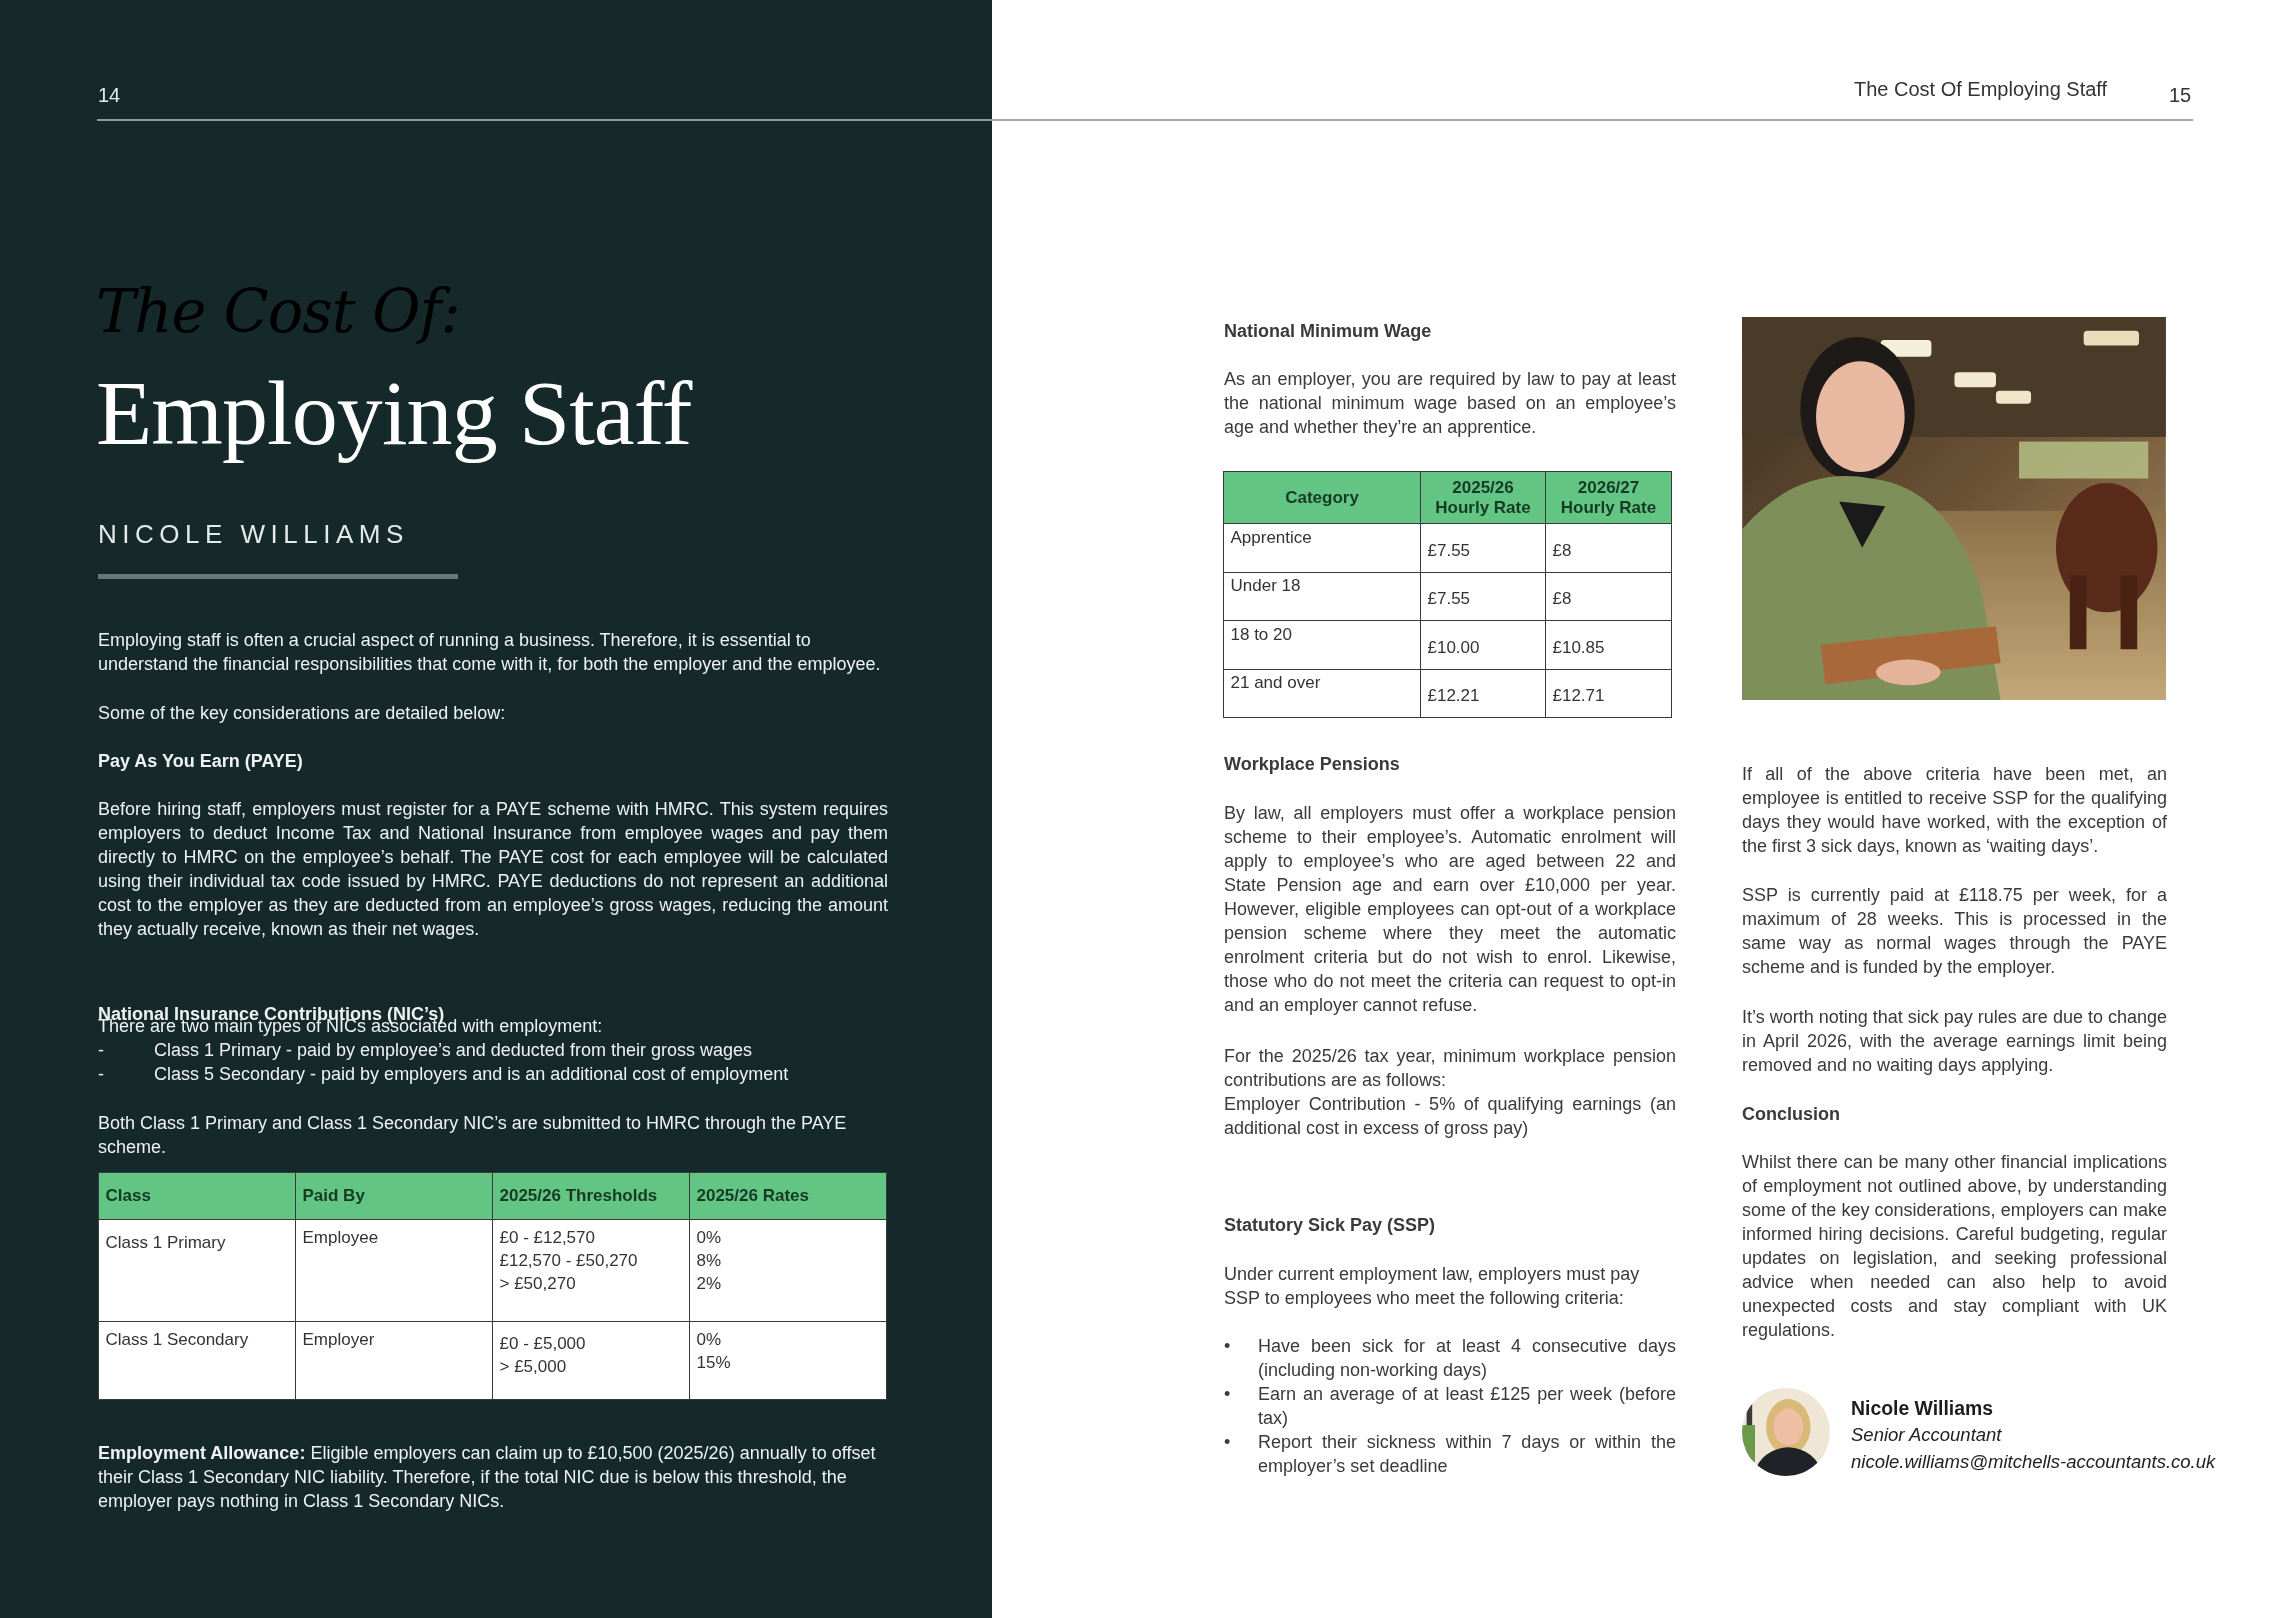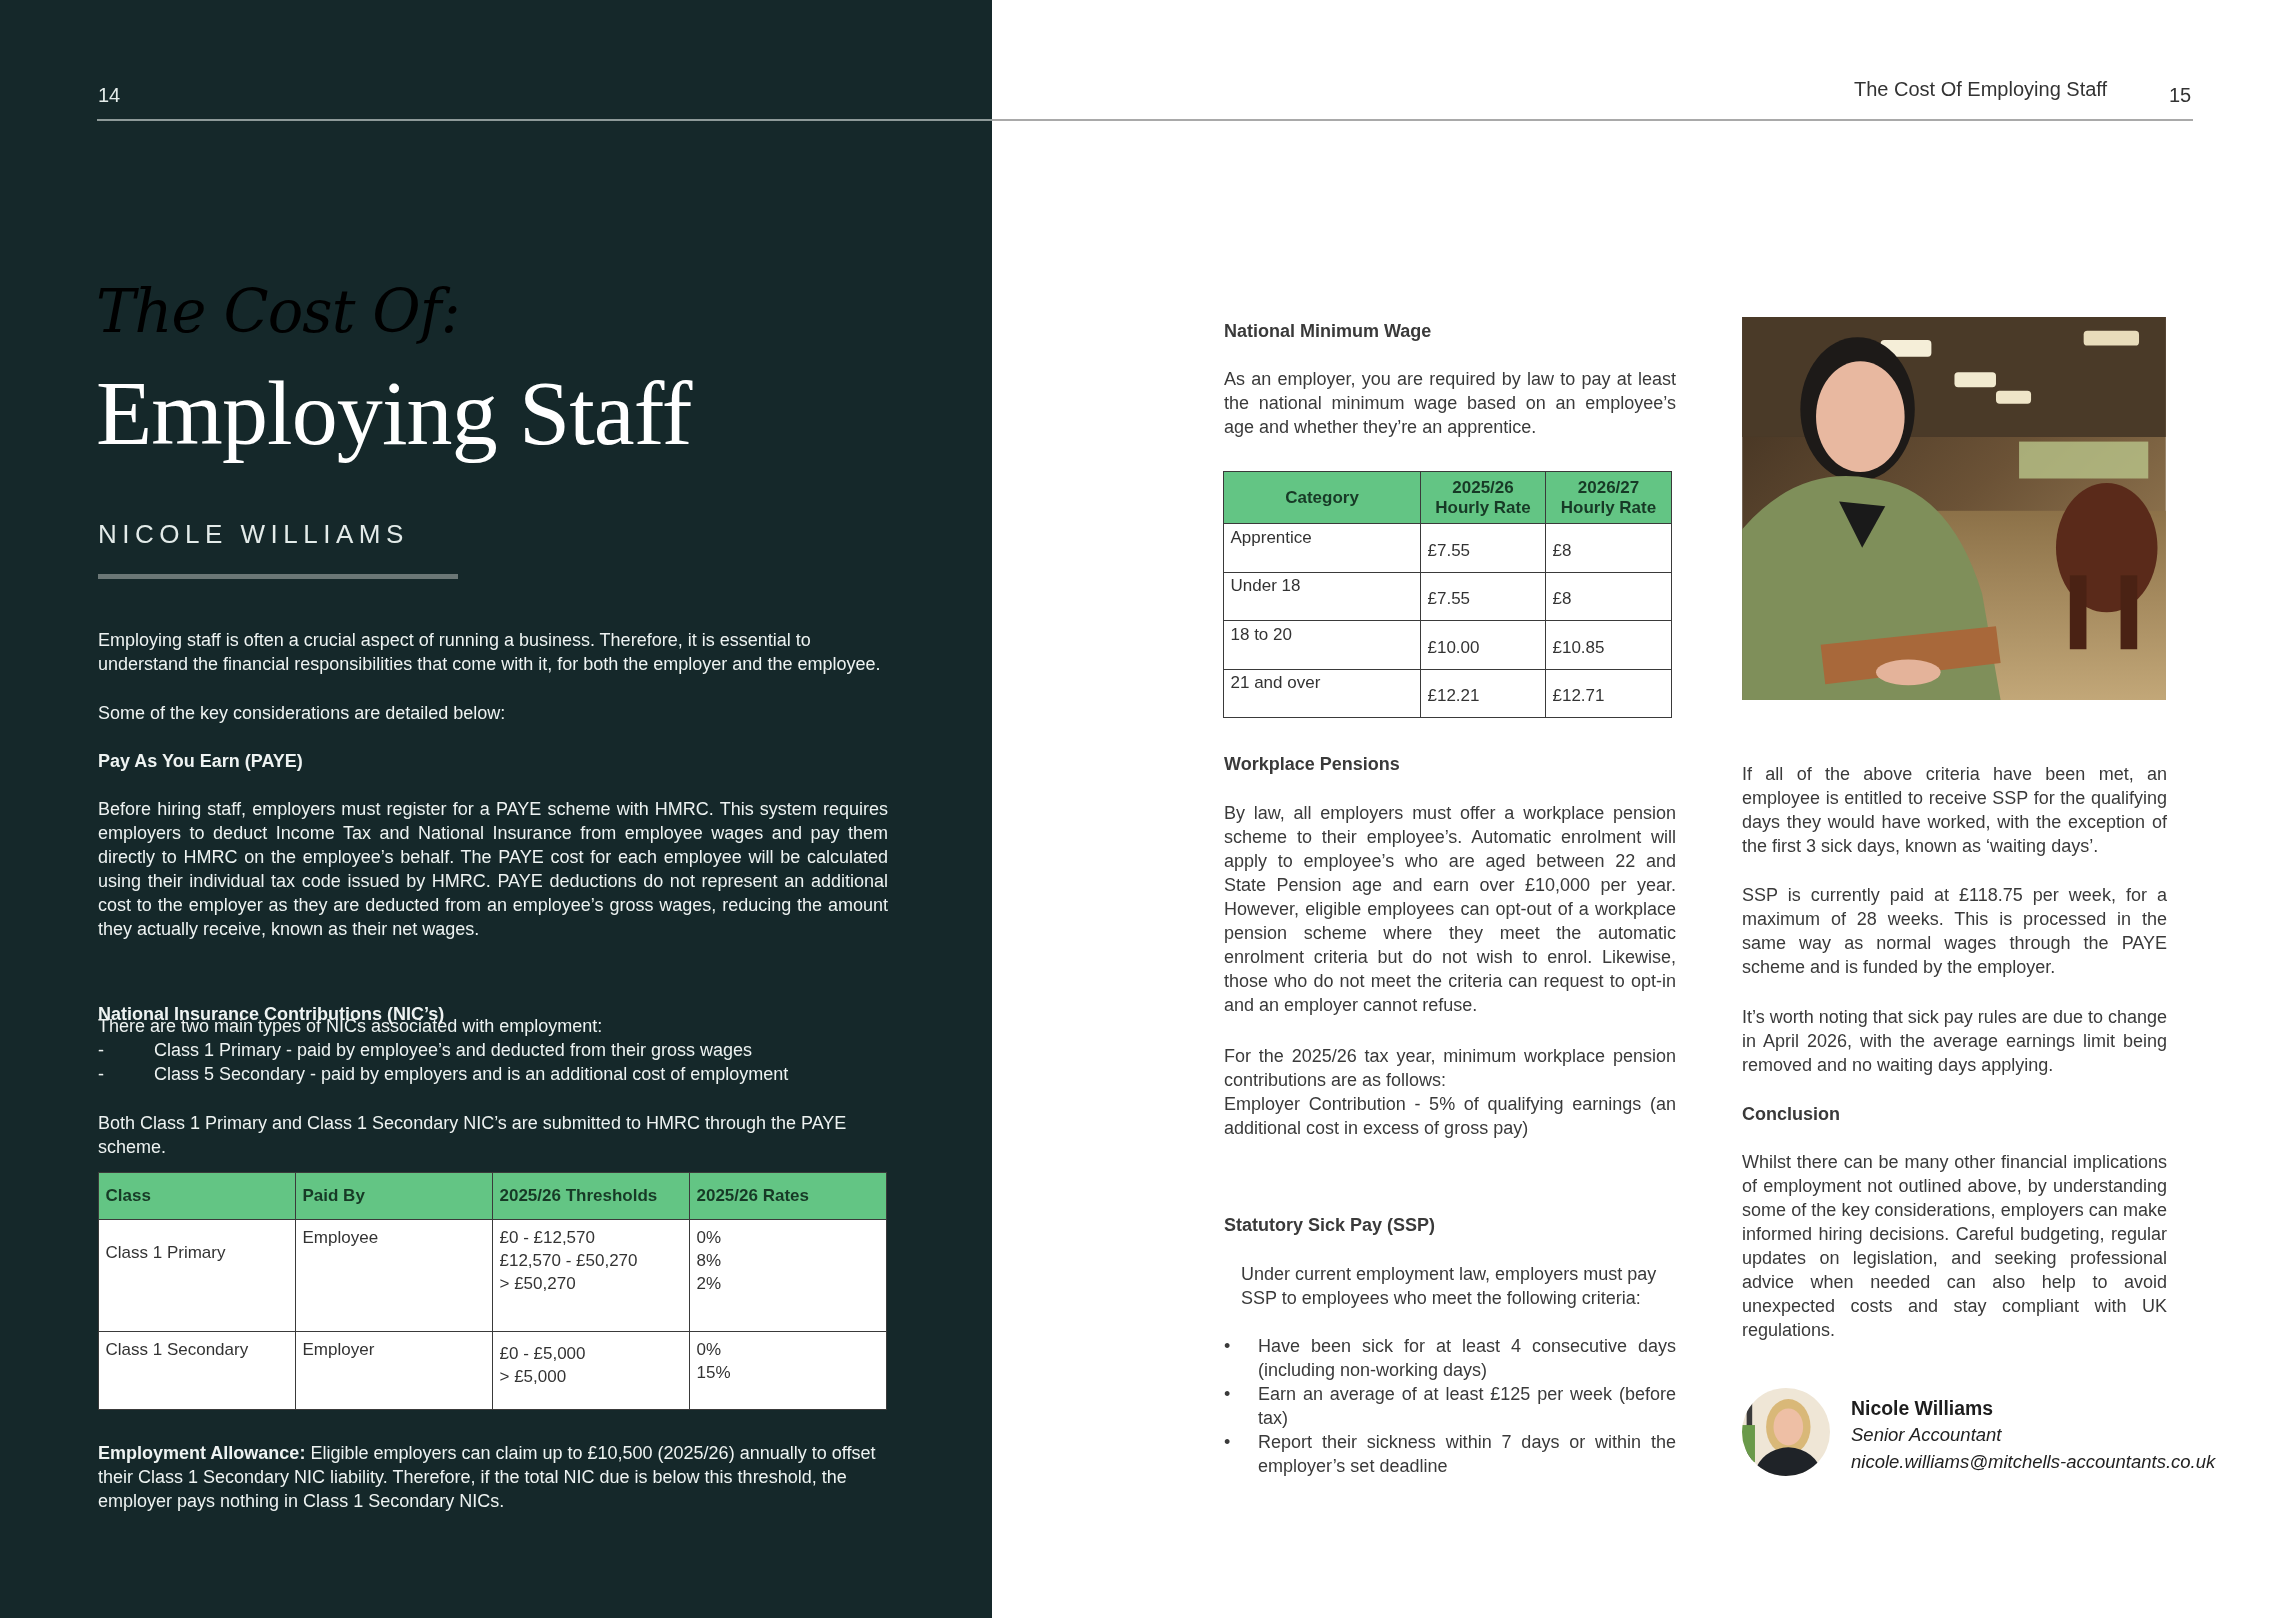--- a/index.html
+++ b/index.html
@@ -94,21 +94,21 @@
   <thead>
     <tr>
       <th style="width:183px;">Class</th>
       <th style="width:183px;">Paid By</th>
       <th style="width:183px;">2025/26 Thresholds</th>
       <th>2025/26 Rates</th>
     </tr>
   </thead>
   <tbody>
     <tr class="nic-row1">
-      <td style="padding-top:22px;">Class 1 Primary</td>
+      <td style="padding-top:12px;">Class 1 Primary</td>
       <td>Employee</td>
       <td>
         <div>£0 - £12,570</div>
         <div>£12,570 - £50,270</div>
         <div>&gt; £50,270</div>
       </td>
       <td>
         <div>0%</div>
         <div>8%</div>
         <div>2%</div>
@@ -178,21 +178,21 @@
 </table>
 
 <div class="col-mid h text-dark" style="top:752px;">Workplace Pensions</div>
 <div class="col-mid body text-dark" style="top:801px;">By law, all employers must offer a workplace pension scheme to their employee’s. Automatic enrolment will apply to employee’s who are aged between 22 and State Pension age and earn over £10,000 per year. However, eligible employees can opt-out of a workplace pension scheme where they meet the automatic enrolment criteria but do not wish to enrol. Likewise, those who do not meet the criteria can request to opt-in and an employer cannot refuse.</div>
 <div class="col-mid body text-dark" style="top:1044px;">
   <div>For the 2025/26 tax year, minimum workplace pension contributions are as follows:</div>
   <div>Employer Contribution - 5% of qualifying earnings (an additional cost in excess of gross pay)</div>
 </div>
 
 <div class="col-mid h text-dark" style="top:1213px;">Statutory Sick Pay (SSP)</div>
-<div class="col-mid body text-dark" style="top:1262px; text-align:left;margin-left:17px;">Under current employment law, employers must pay SSP to employees who meet the following criteria:</div>
+<div class="col-mid body text-dark" style="top:1262px; text-align:left;">Under current employment law, employers must pay SSP to employees who meet the following criteria:</div>
 <div class="col-mid body text-dark" style="top:1334px;">
   <div class="bullet-row">
     <span class="bullet-mark" style="width:34px;">•</span>
     <span class="bullet-text">Have been sick for at least 4 consecutive days (including non-working days)</span>
   </div>
   <div class="bullet-row">
     <span class="bullet-mark" style="width:34px;">•</span>
     <span class="bullet-text">Earn an average of at least £125 per week (before tax)</span>
   </div>
   <div class="bullet-row">

